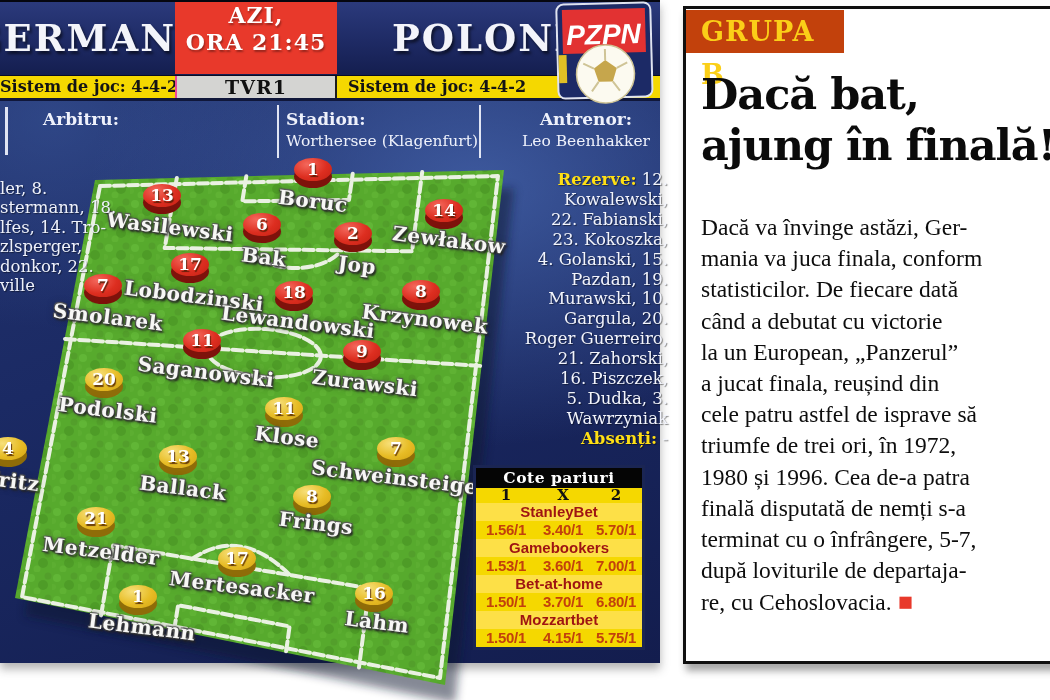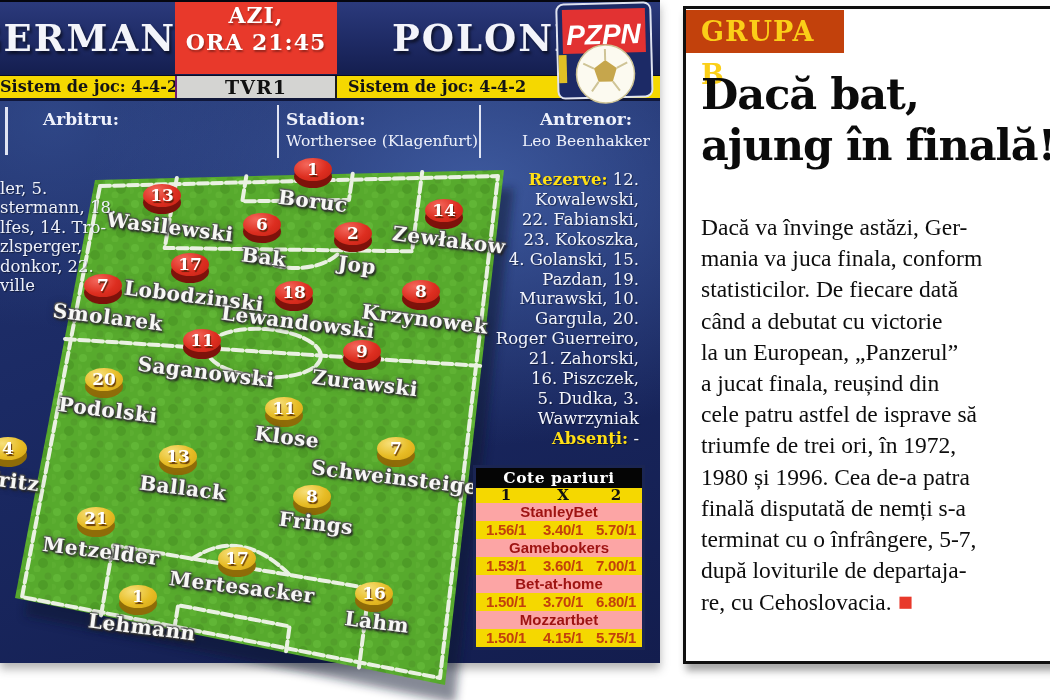--- a/index.html
+++ b/index.html
@@ -25,21 +25,21 @@
     color:#fff;text-align:center;font:bold 22px/27px "DejaVu Serif",serif;padding-top:0;
     display:flex;flex-direction:column;letter-spacing:1px;
     text-shadow:1px 2px 2px rgba(0,0,0,.35);z-index:2;}
 
   .sys-strip{position:absolute;left:0;top:76px;width:660px;height:22px;background:#f5d800;
     border-bottom:3px solid #10173a;}
   .sys-label{position:absolute;top:0;font:bold 16px/22px "DejaVu Serif",serif;color:#141414;white-space:nowrap;}
   .sys-home{left:0;width:175px;text-align:center;}
   .sys-away{left:348px;}
   .tv-box{position:absolute;left:175px;top:0;width:162px;height:22px;background:#d4d4d2;
-    border-left:2px solid #701a75;border-right:2px solid #1c1c1c;box-sizing:border-box;
+    border-left:2px solid #ec4899;border-right:2px solid #1c1c1c;box-sizing:border-box;
     text-align:center;font:bold 19px/22px "DejaVu Serif",serif;color:#101010;letter-spacing:1px;}
 
   .info-bar{position:absolute;left:0;top:101px;width:660px;height:61px;color:#eef1fb;}
   .info-label{font:bold 17px/22px "DejaVu Serif",serif;display:block;}
   .info-value{font:15.5px/22px "DejaVu Serif",serif;display:block;}
   .info-col1{position:absolute;left:12px;top:7px;margin-left:19px;}
   .info-col1 .info-label{padding-left:12px;}
   .info-col2{position:absolute;left:286px;top:7px;}
   .info-col3{position:absolute;right:10px;top:7px;text-align:center;}
   .vsep{position:absolute;top:4px;width:2px;height:53px;background:#f4f6ff;opacity:.9;}
@@ -62,32 +62,32 @@
     font:bold 17px/23px "DejaVu Serif",serif;color:#fff;text-shadow:1px 2px 1px rgba(70,25,0,.8);}
   .plabel{position:absolute;transform:translate(-50%,-50%) rotate(7deg);white-space:nowrap;
     font:bold 20px "DejaVu Serif",serif;color:#f7f7f5;letter-spacing:.5px;
     text-shadow:-1px -1px 1px #5a5a5a,1px -1px 1px #4a4a4a,-1px 1px 1px #3a3a3a,2px 2px 2px rgba(35,35,35,.95),0 0 7px rgba(40,40,40,.55);}
 
   
   .frags{position:absolute;left:0;top:179px;font:16.5px/19.4px "DejaVu Serif",serif;color:#eef1fb;
     text-shadow:1px 1px 1px rgba(0,0,0,.45);white-space:nowrap;}
 
   
-  .reserves{position:absolute;left:443px;top:170px;width:196px;text-align:right;
+  .reserves{position:absolute;left:472px;top:170px;width:196px;text-align:right;
     font:16.5px/19.9px "DejaVu Serif",serif;color:#f2f4fc;text-shadow:1px 1px 1px rgba(0,0,0,.45);}
   .yl{color:#ffdf14;font-weight:bold;}
 
   
   .odds-table{position:absolute;left:473px;top:465px;width:166px;background:#f5d800;
     border:3px solid #1a2553;}
   .odds-title{height:20px;background:#050505;color:#fff;text-align:center;
     font:bold 15.5px/20px "DejaVu Serif",serif;letter-spacing:.5px;}
   .odds-cols,.odds-values{display:grid;grid-template-columns:60px 54px 52px;text-align:center;}
   .odds-cols{height:15px;font:bold 15px/15px "DejaVu Serif",serif;color:#111;}
-  .odds-bookmaker{height:18px;background:#fca5a5;color:#9e1312;text-align:center;
+  .odds-bookmaker{height:18px;background:#fde047;color:#9e1312;text-align:center;
     font:bold 15px/18px "Liberation Sans",sans-serif;}
   .odds-values{height:18px;font:bold 15px/18px "Liberation Sans",sans-serif;color:#c2410c;letter-spacing:-.3px;}
 
   
   .right-panel{position:absolute;left:683px;top:6px;width:380px;height:652px;background:#fff;
     border:3px solid #101010;border-right:none;box-shadow:3px 7px 7px rgba(60,60,60,.45);}
   .kicker-box{position:absolute;left:0;top:1px;width:158px;height:43px;background:#c2410c;
     color:#fbcf18;font:bold 27px/43px "DejaVu Serif",serif;padding-left:15px;letter-spacing:1px;box-sizing:border-box;}
   .article-title{position:absolute;left:15px;top:60px;font:bold 43px/51px "DejaVu Serif",serif;
     color:#0b0b0b;letter-spacing:-1px;white-space:nowrap;}
@@ -211,21 +211,21 @@
         </div>
         <div class="plabel" style="left: 377px; top: 622px;">Lahm</div>
         <div class="disc ger" style="left: 138px; top: 600px;">
           <span class="num">1</span>
         </div>
         <div class="plabel" style="left: 142px; top: 627px;">Lehmann</div>
       </div>
   </div>
 
   <div class="frags" id="frag-list">
-      <div>ler, 5.</div>
+      <div>ler, 8.</div>
       <div>stermann, 18.</div>
       <div>lfes, 14. Tro-</div>
       <div>zlsperger,</div>
       <div>donkor, 22.</div>
       <div>ville</div>
     </div>
 
   <div class="reserves">
     <div><span class="yl">Rezerve:</span> <span>12.</span></div>
     <div id="res-rest">

